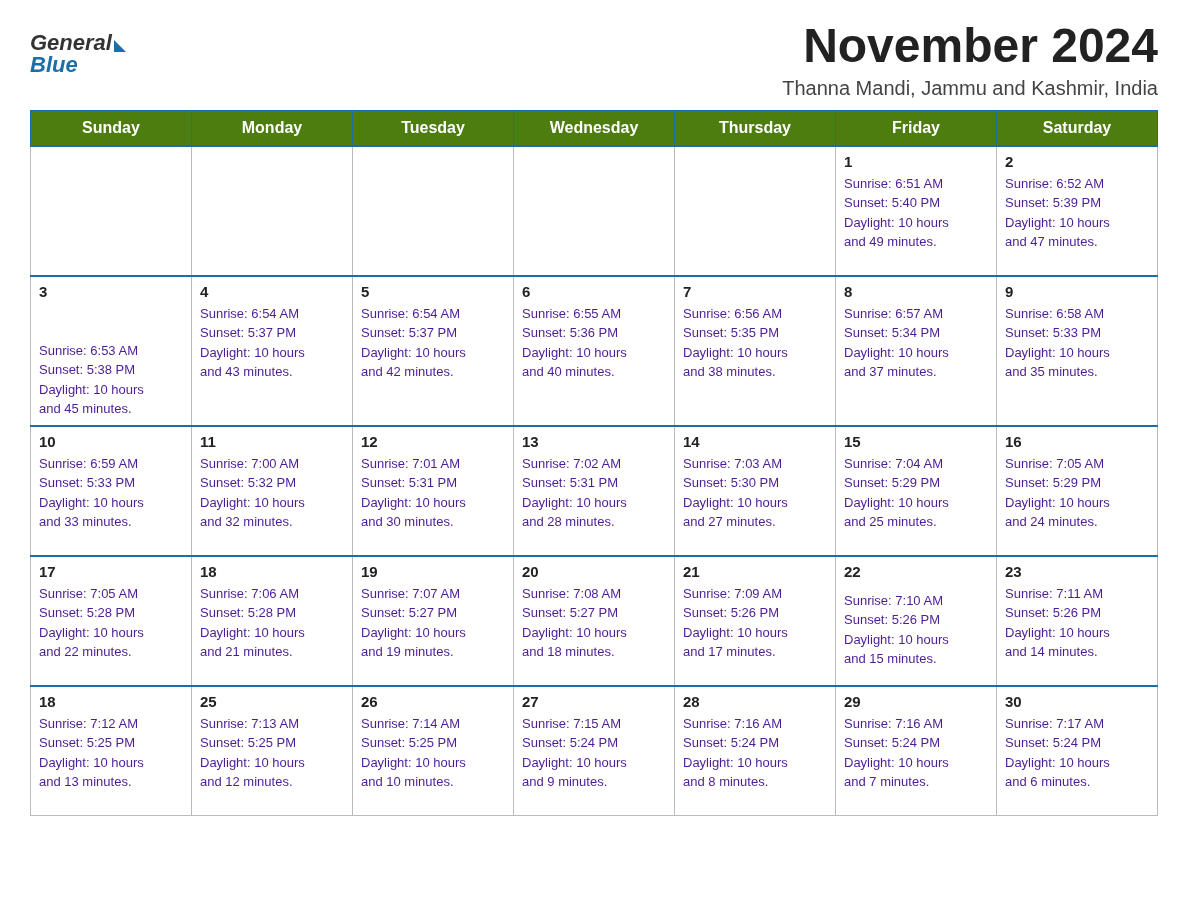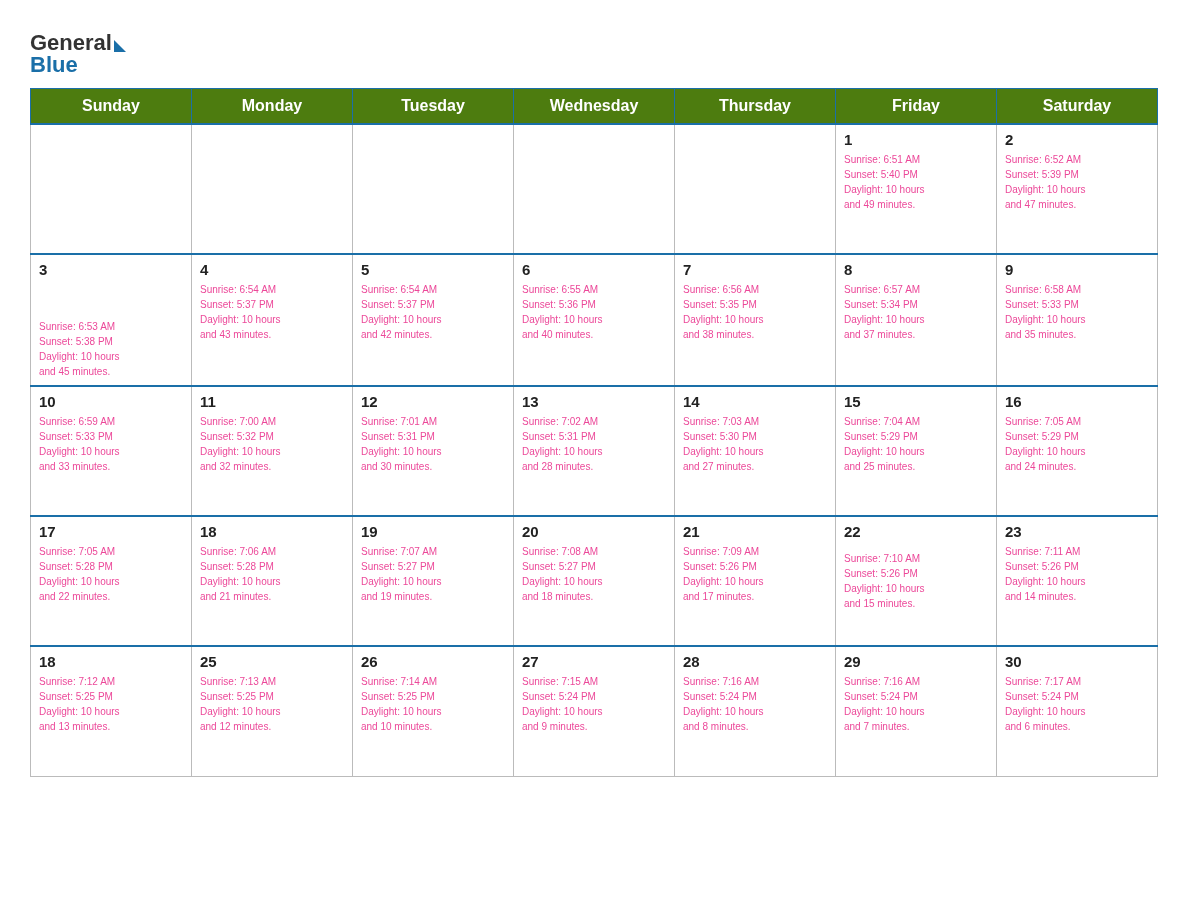--- a/index.html
+++ b/index.html
@@ -14,20 +14,21 @@
       display: flex;
       justify-content: space-between;
       align-items: flex-start;
       margin-bottom: 10px;
     }
     .logo {
       display: flex;
       align-items: center;
       gap: 0;
       margin-top: 10px;
+      font-style: italic;
     }
     .logo-text-general {
       font-size: 22px;
       font-weight: bold;
       color: #333;
     }
     .logo-arrow {
       width: 0;
       height: 0;
       border-left: 12px solid #1a6fa8;
@@ -81,40 +82,44 @@
       height: 130px;
     }
     .day-number {
       font-size: 15px;
       font-weight: bold;
       color: #222;
       display: block;
       margin-bottom: 4px;
     }
     .day-info {
-      font-size: 10px;
-      color: #ec4899;
+      font-size: 13px;
+      color: #4c1d95;
       line-height: 1.5;
     }
     .empty-cell {
       background: #fff;
     }
     tr.week-row td {
       border-top: 2px solid #1a6fa8;
     }
   </style>
 </head>
 <body>
 
 <div class="header-area">
   <div class="logo">
     <div>
       <span class="logo-text-general">General</span><span class="logo-arrow"></span>
       <span class="logo-blue">Blue</span>
     </div>
+  </div>
+  <div class="title-area">
+    <div class="calendar-title">November 2024</div>
+    <div class="calendar-subtitle">Thanna Mandi, Jammu and Kashmir, India</div>
   </div>
 </div>
 
 <table class="calendar-table">
   <thead>
     <tr>
     <th>Sunday</th>
         <th>Monday</th>
         <th>Tuesday</th>
         <th>Wednesday</th>

